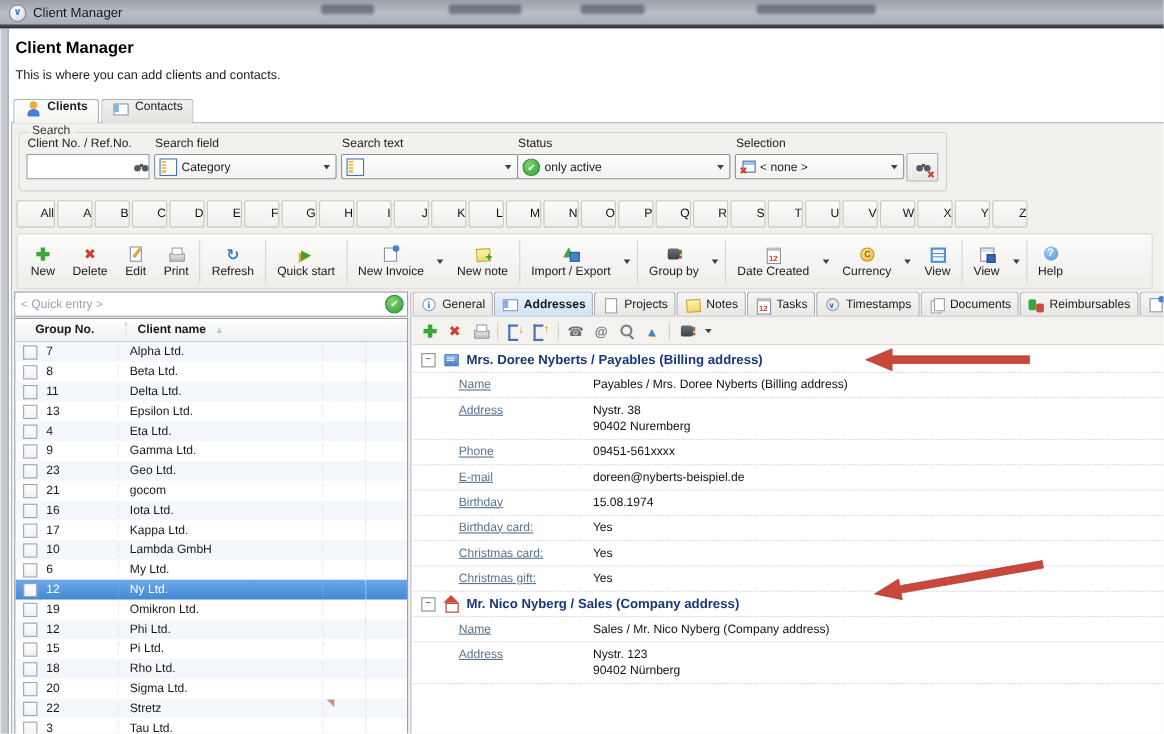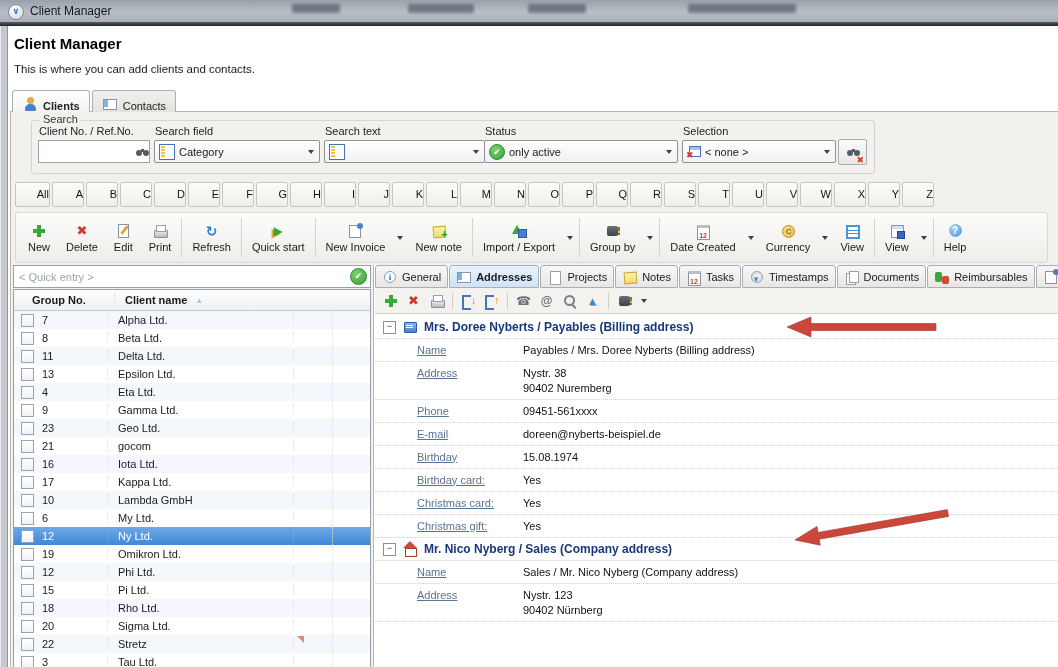--- a/index.html
+++ b/index.html
@@ -15,27 +15,27 @@
   .smudge{position:absolute;top:4px;height:9px;border-radius:2px;background:#333c4a;opacity:.5;filter:blur(1.5px)}
   .dark-line{position:absolute;left:0;top:22px;right:0;height:4px;background:linear-gradient(#585c62,#212429)}
   .win-left{position:absolute;left:0;top:26px;bottom:0;width:7px;background:#c3c8ce;
     border-right:1px solid #8e939a;box-shadow:inset 1px 0 0 #e8eaee}
   
   .page{position:absolute;left:8px;top:26px;right:0;bottom:0;background:#fff}
   .h-title{position:absolute;left:6px;top:9px;font-size:15px;font-weight:bold;color:#000}
   .h-sub{position:absolute;left:6px;top:37px;font-size:11.5px;color:#1a1a1a}
   
   .main-tabs{position:absolute;left:4px;top:64px;display:flex;gap:2px;height:22px;z-index:3}
-  .mtab{display:flex;align-items:flex-end;gap:5px;padding:0 9px;border:1px solid #aab0b8;border-bottom:none;
+  .mtab{display:flex;align-items:flex-start;gap:5px;padding:0 9px;border:1px solid #aab0b8;border-bottom:none;
     border-radius:3px 3px 0 0;background:linear-gradient(#f2f1ef,#e4e2de);color:#222}
   .mtab.sel{background:linear-gradient(#fefefe,#f4f3f1);font-weight:bold}
   .panel{position:absolute;left:2px;right:0;top:85px;bottom:0;background:#f2f1ee;
     border:1px solid #b9b6b1;border-right:none;border-bottom:none}
   
-  .sgroup{position:absolute;left:20px;top:8px;width:842px;height:52px;border:1px solid #d7d4cf;border-radius:3px}
+  .sgroup{position:absolute;left:6px;top:8px;width:842px;height:52px;border:1px solid #d7d4cf;border-radius:3px}
   .sgroup .legend{position:absolute;left:8px;top:-8px;background:#f2f1ee;padding:0 3px;color:#333}
   .fld{position:absolute;top:0;height:48px}
   .fld .flab{position:absolute;left:1px;top:4px;color:#222;white-space:nowrap}
   .tinput{position:absolute;left:0;top:19px;height:21px;border:1px solid #98a0a8;background:#fff;display:flex;align-items:center}
   .tinput input{flex:1;border:none;outline:none;min-width:0;font:inherit;background:transparent;padding:0 3px}
   .combo{position:absolute;left:0;top:19px;height:21px;border:1px solid #8b929b;border-radius:2px;
     background:linear-gradient(#ffffff,#f1f1f1);display:flex;align-items:center;padding-left:4px}
   .combo .val{flex:1;padding-left:4px;white-space:nowrap;overflow:hidden}
   .combo .ab{width:16px;align-self:stretch;display:flex;align-items:center;justify-content:center}
   .tri{width:0;height:0;border-left:3.5px solid transparent;border-right:3.5px solid transparent;border-top:4px solid #3c4048}
@@ -83,21 +83,21 @@
     display:flex;align-items:center;padding-left:5px;gap:2px}
   .aico{width:21px;height:21px;display:flex;align-items:center;justify-content:center;position:relative}
   .asep{width:1px;height:16px;background:#cfccc6;margin:0 3px}
   .agroups{position:absolute;left:1px;top:49px;right:0;bottom:0;background:#fff;overflow:hidden;padding-top:2px}
   .agrp-h{display:flex;align-items:center;gap:6px;height:22px;padding-left:8px;border-top:1px dotted #ccd1d8}
   .agroups > .agrp-h:first-child{border-top:none}
   .minus{width:11px;height:11px;border:1px solid #8a9098;background:#fff;font-size:9px;line-height:9px;text-align:center;color:#333;flex:none}
   .gtitle{font-size:12px;font-weight:bold;color:#17377c}
   .frow{display:flex;border-top:1px dotted #ccd1d8;padding:3.5px 0;line-height:15px}
   .flabel{width:100px;margin-left:42px;color:#5a7390;text-decoration:underline;flex:none}
-  .fvalue{margin-left:6px;white-space:pre-line;color:#111}
+  .fvalue{margin-left:22px;white-space:pre-line;color:#111}
   .endline{border-top:1px dotted #ccd1d8;height:1px}
   
   .overlay{position:absolute;left:0;top:0;width:1058px;height:667px;pointer-events:none;z-index:60}
   
   .ic{display:inline-block;width:16px;height:16px;position:relative;font-size:12px;line-height:16px;text-align:center;flex:none}
   .ic.sm{width:14px;height:14px;line-height:14px}
   .ic-person::before{content:"";position:absolute;left:4.5px;top:1px;width:7px;height:7px;border-radius:50%;background:#eaa948}
   .ic-person::after{content:"";position:absolute;left:2.5px;top:8px;width:11px;height:7px;border-radius:5px 5px 1px 1px;background:#4a7fd0}
   .ic-contactcard::before,.ic-card::before{content:"";position:absolute;left:1px;top:3px;width:12px;height:9px;background:#fff;border:1px solid #8a94a2}
   .ic-contactcard::after,.ic-card::after{content:"";position:absolute;left:2px;top:4px;width:4px;height:7px;background:#7fb2e8}

